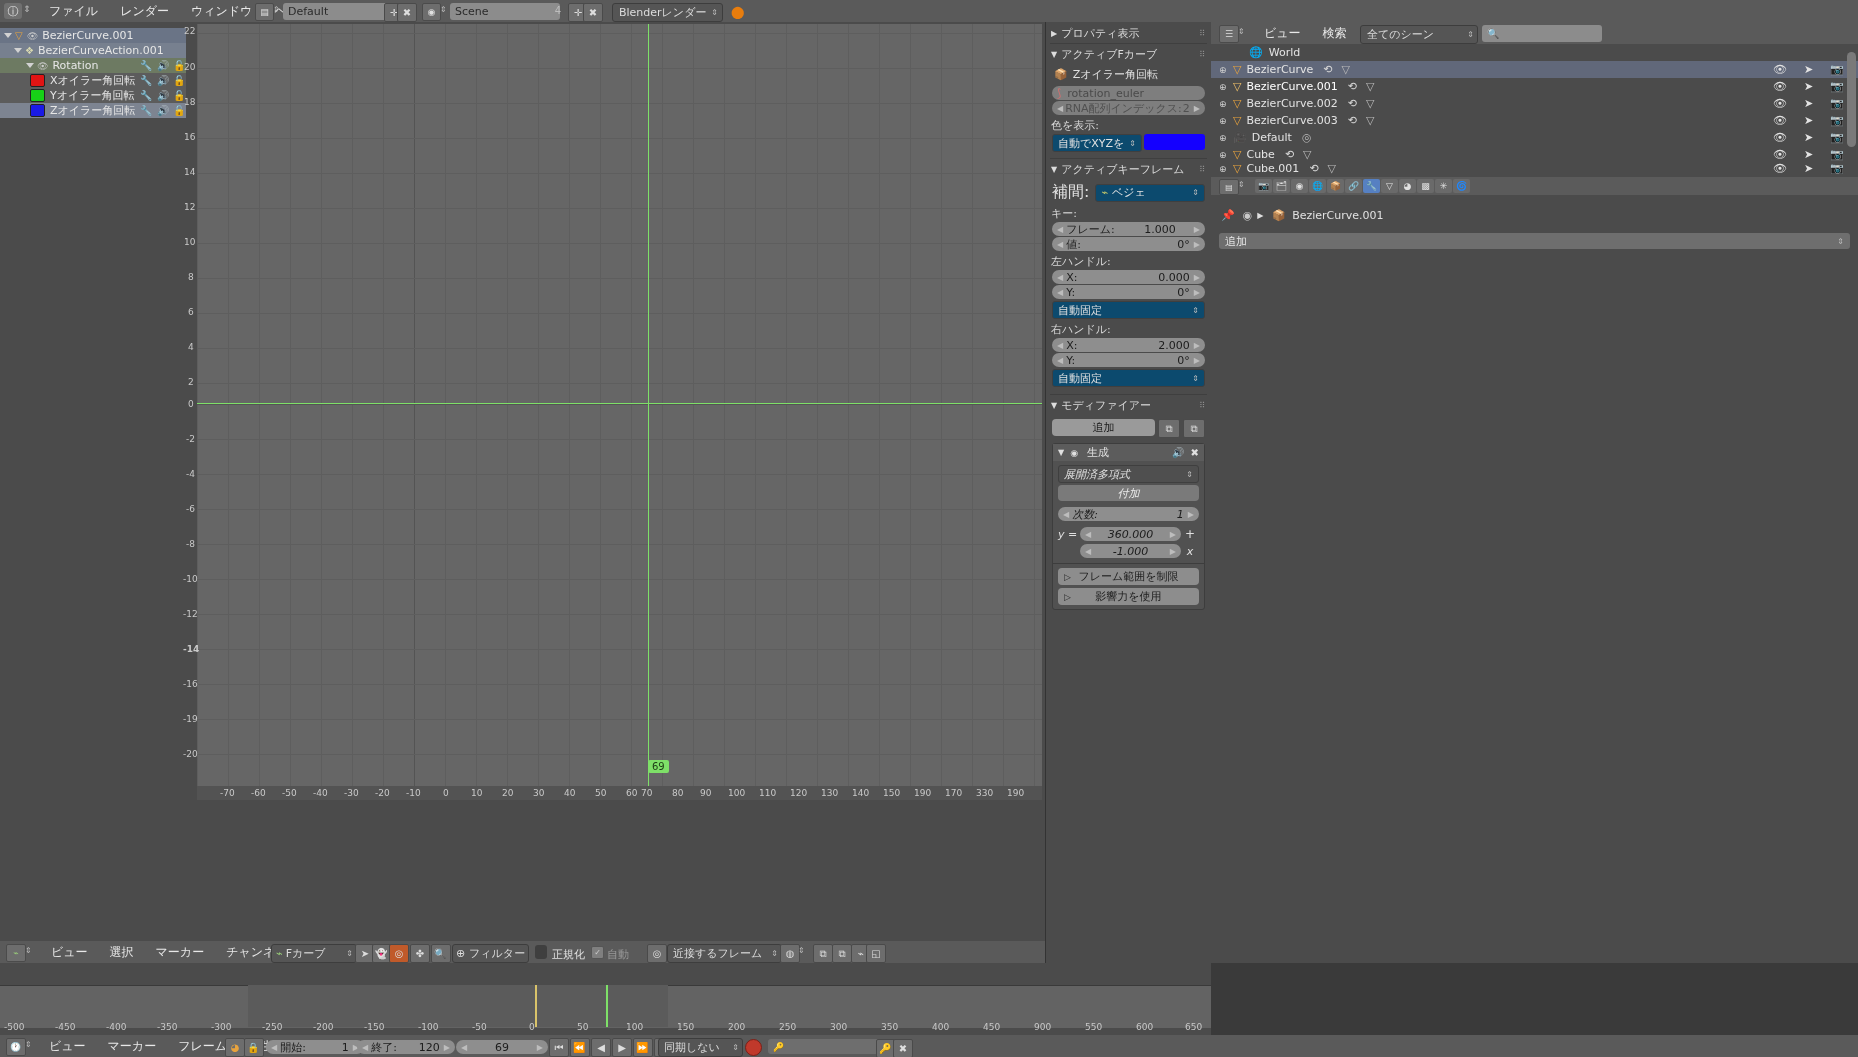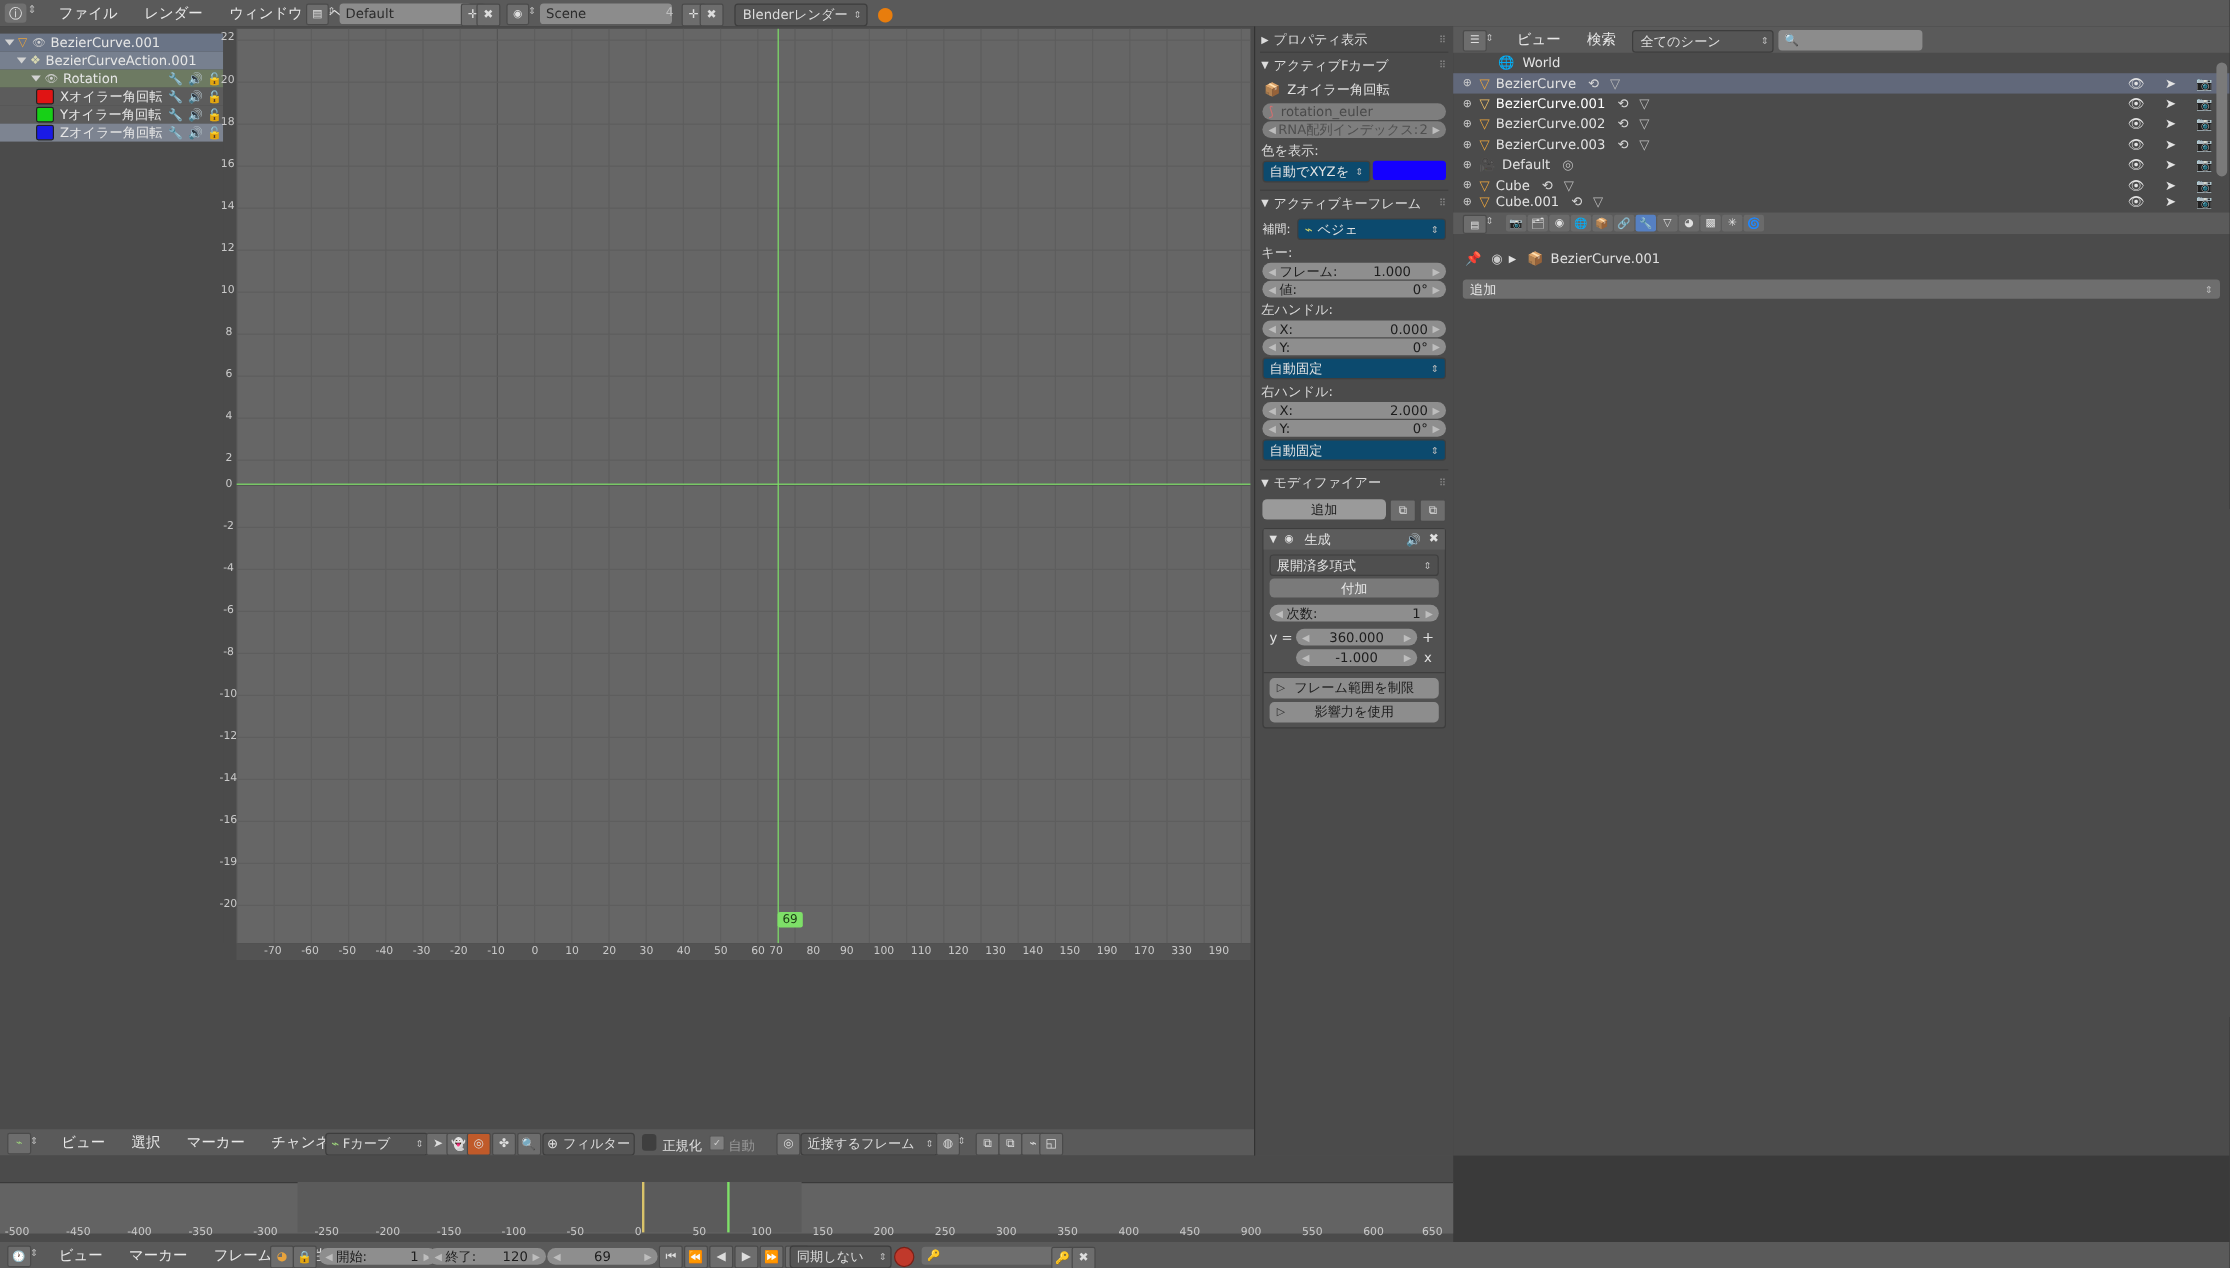--- a/index.html
+++ b/index.html
@@ -203,21 +203,21 @@
   <div class="abs" style="left:2px;top:283px;">6</div>
   <div class="abs" style="left:2px;top:318px;">4</div>
   <div class="abs" style="left:2px;top:353px;">2</div>
   <div class="abs" style="left:2px;top:375px;">0</div>
   <div class="abs" style="left:0px;top:410px;">-2</div>
   <div class="abs" style="left:0px;top:445px;">-4</div>
   <div class="abs" style="left:0px;top:480px;">-6</div>
   <div class="abs" style="left:0px;top:515px;">-8</div>
   <div class="abs" style="left:-3px;top:550px;">-10</div>
   <div class="abs" style="left:-3px;top:585px;">-12</div>
-  <div class="abs" style="left:-3px;top:620px;">-14</div>
+  <div class="abs" style="left:-3px;top:620px;font-weight:bold;">-14</div>
   <div class="abs" style="left:-3px;top:655px;">-16</div>
   <div class="abs" style="left:-3px;top:690px;">-19</div>
   <div class="abs" style="left:-3px;top:725px;">-20</div>
 </div>
 
 <div class="abs" id="xruler">
   <div class="abs" style="left:23px;top:2px;">-70</div>
   <div class="abs" style="left:54px;top:2px;">-60</div>
   <div class="abs" style="left:85px;top:2px;">-50</div>
   <div class="abs" style="left:116px;top:2px;">-40</div>
@@ -361,21 +361,21 @@
     <div style="flex:1;height:16px;background:#1400ff;border-radius:3px;"></div>
   </div>
   <div style="height:1px;background:#3f3f3f;margin:6px 4px 2px 4px;"></div>
 
   <div class="pnl-title">
     <span class="pt-tri">▼</span>
     <span>アクティブキーフレーム</span>
     <span class="dots">⠿</span>
   </div>
   <div style="display:flex;align-items:center;margin:5px 6px 0 6px;">
-    <span style="font-size:10px;margin-right:6px;">補間:</span>
+    <span style="font-size:16px;margin-right:6px;">補間:</span>
     <div class="drop" style="flex:1;">
       <span style="color:#cfcf6a;margin-right:4px;">⌁</span>
       <span>ベジェ</span>
       <span class="arr" style="margin-left:auto;">⇕</span>
     </div>
   </div>
   <div class="sec-lbl">キー:</div>
   <div style="margin:0 6px;">
     <div class="field">
       <span class="arr">◀</span>
@@ -444,21 +444,21 @@
   </div>
 
   <div style="margin:5px 6px 0 6px;border:1px solid #3d3d3d;border-radius:3px;background:#515151;">
     <div style="display:flex;align-items:center;height:17px;padding:0 5px;background:#5c5c5c;">
       <span style="font-size:8px;margin-right:6px;">▼</span>
       <span style="font-size:9px;margin-right:9px;">◉</span>
       <span>生成</span>
       <span style="margin-left:auto;margin-right:6px;font-size:10px;">🔊</span>
       <span style="font-size:10px;">✖</span>
     </div>
-    <div style="padding:4px 5px 5px 5px;">
+    <div style="padding:4px 5px 5px 5px;font-style:italic;">
       <div class="drop" style="background:#4f4f4f;">
         <span>展開済多項式</span>
         <span class="arr" style="margin-left:auto;">⇕</span>
       </div>
       <div class="big-btn" style="background:#7a7a7a;color:#e9e9e9;margin-top:2px;height:16px;">
         <span>付加</span>
       </div>
       <div class="field" style="margin-top:6px;">
         <span class="arr">◀</span>
         <span class="lbl" style="margin-left:3px;">次数:</span>

